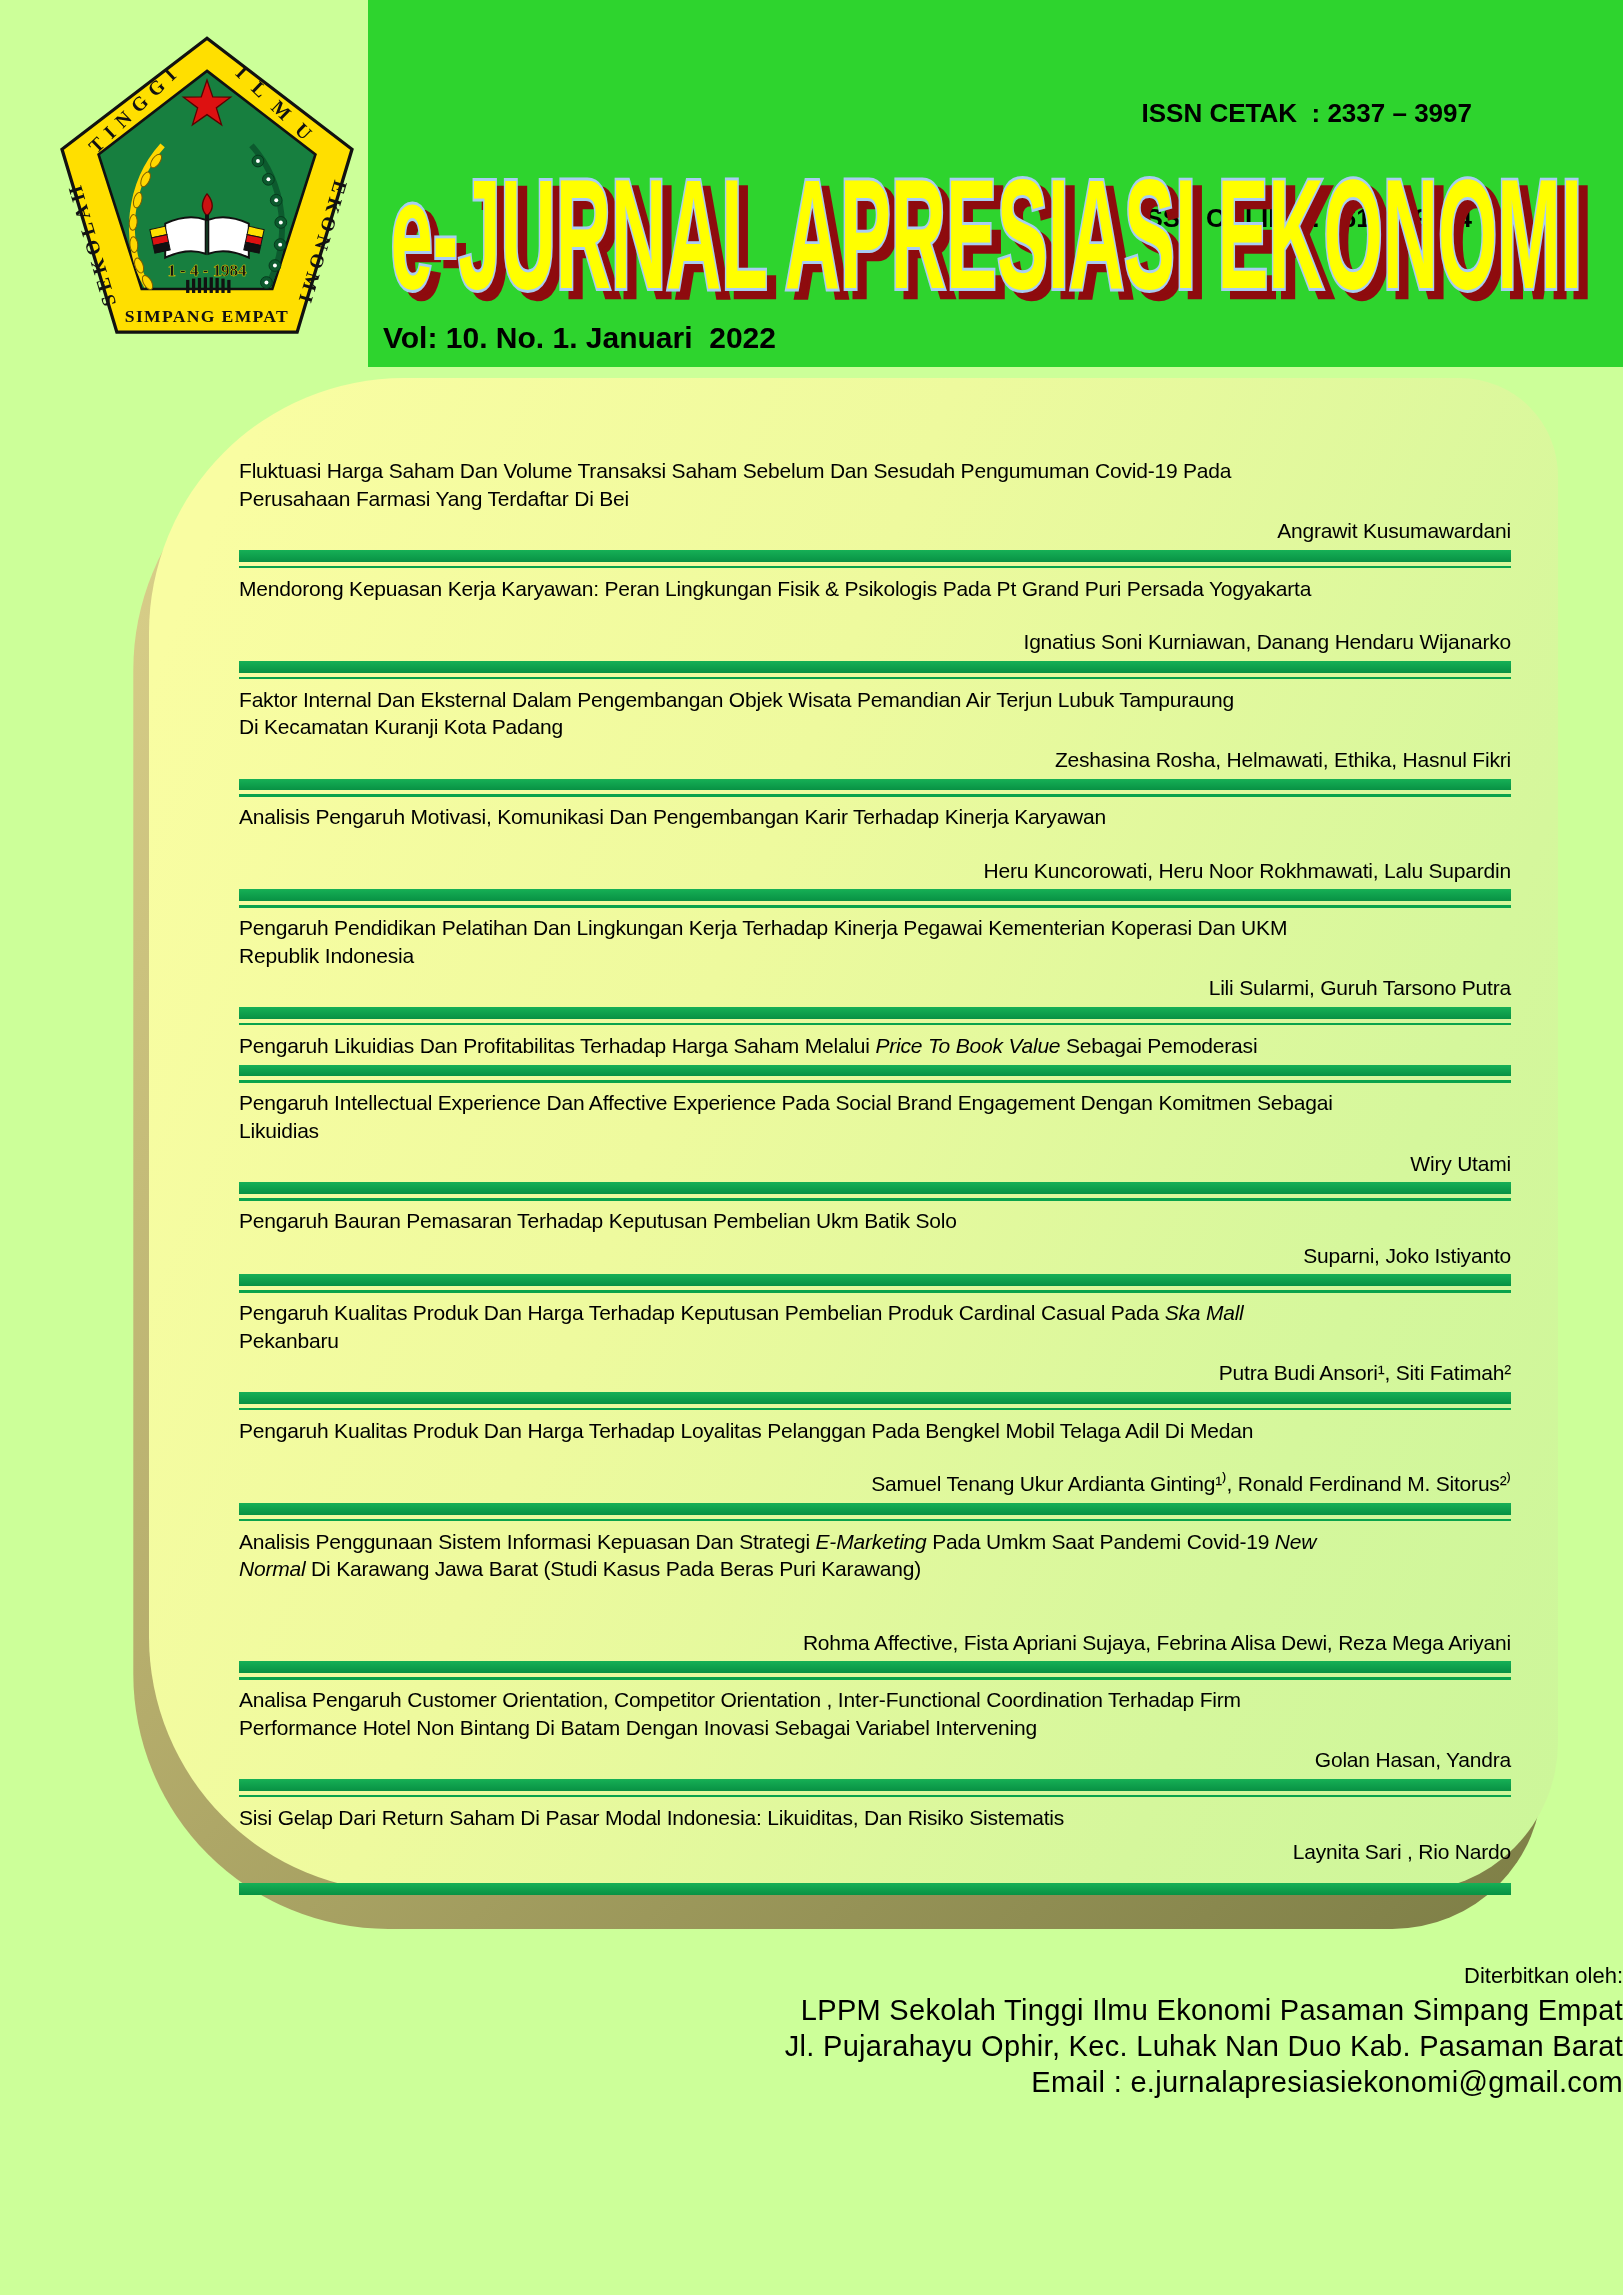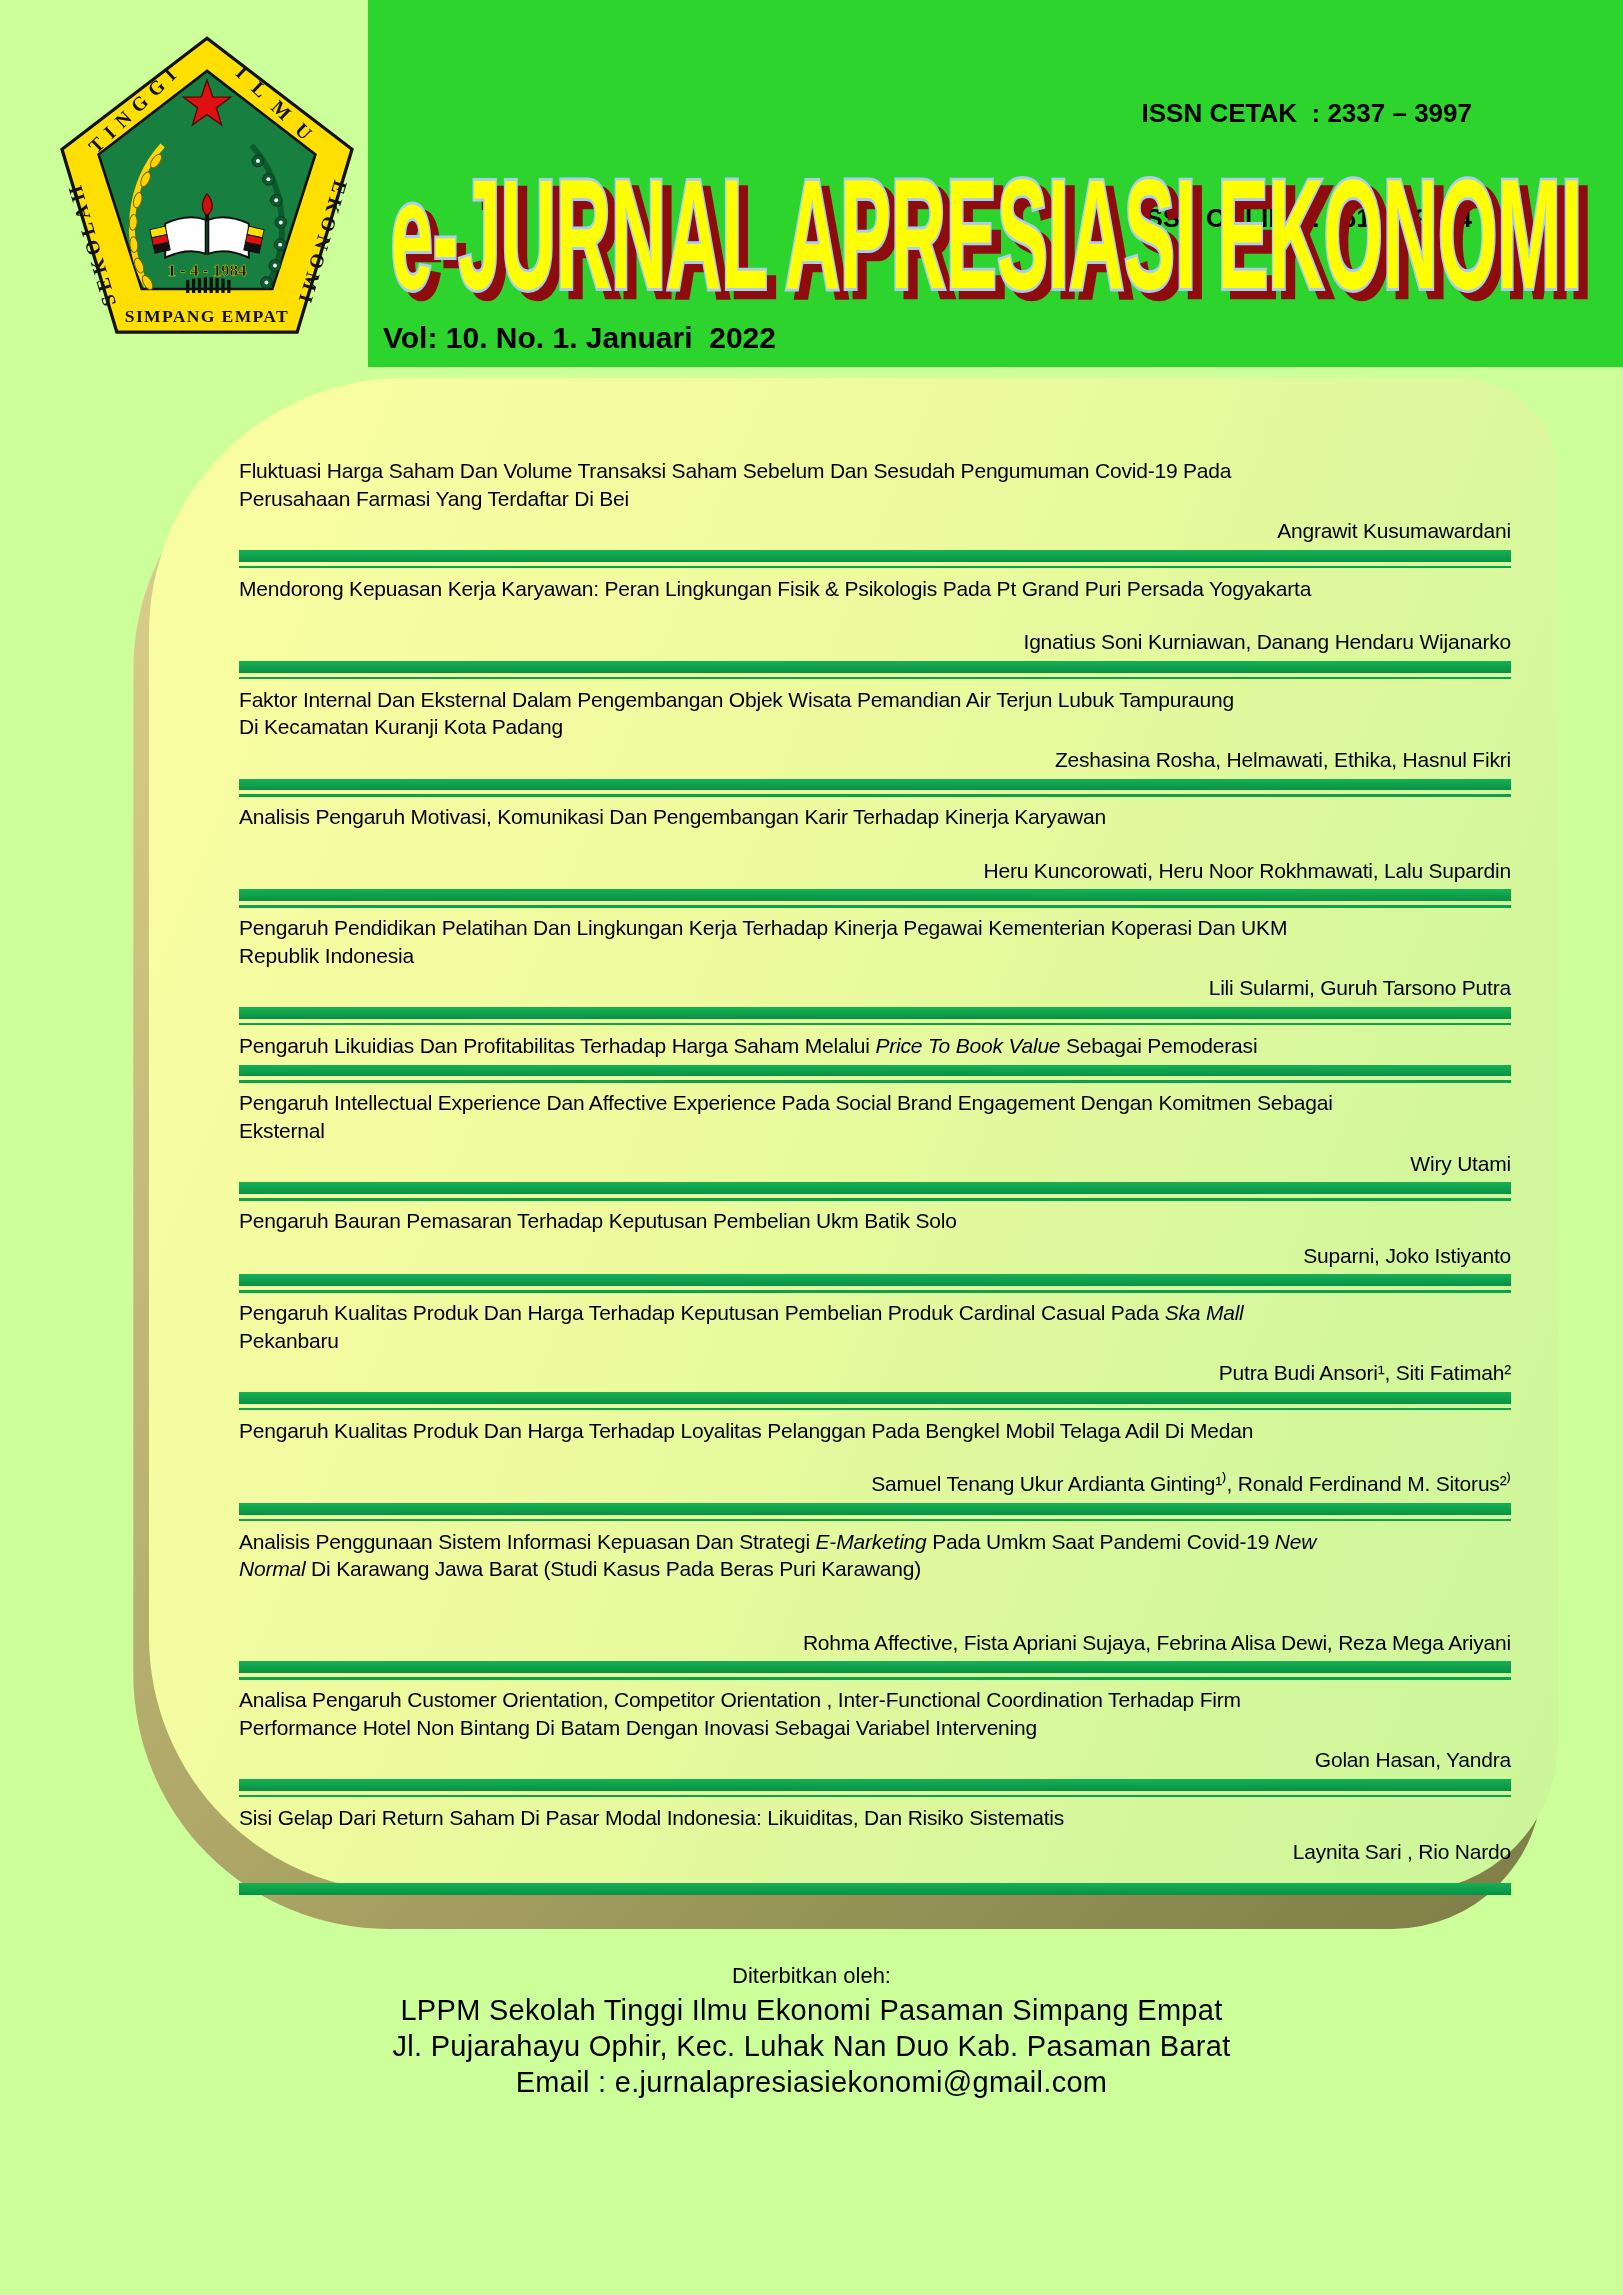--- a/index.html
+++ b/index.html
@@ -63,21 +63,21 @@
   .gap-small{margin-top:7px;}
   .gap-large{margin-top:26px;}
   .gap-xl{margin-top:46px;}
   .sep{margin-top:5.2px;margin-bottom:6.5px;}
   .sep .bar{height:11.8px;background:linear-gradient(#16b056,#089144);}
   .sep .thin{height:2.6px;background:#0aa34c;margin-top:3.9px;}
   .sep.final{margin-top:17px;}
   
   .footer{
     position:absolute;left:0;right:0;top:1959px;
-    text-align:center;
+    text-align:right;
   }
   .footer .small{font-size:22px;line-height:33px;}
   .footer .big{font-size:29px;line-height:36px;letter-spacing:0.3px;}
 </style>
 </head>
 <body>
 
 <div class="page">
 
   <div class="header-band"></div>
@@ -230,21 +230,21 @@
         </div>
         <div class="article">
           <div class="title-line"><span>Pengaruh Likuidias Dan Profitabilitas Terhadap Harga Saham Melalui </span><span class="it">Price To Book Value</span><span> Sebagai Pemoderasi</span></div>
         </div>
         <div class="sep">
           <div class="bar"></div>
           <div class="thin"></div>
         </div>
         <div class="article">
           <div class="title-line"><span>Pengaruh Intellectual Experience Dan Affective Experience Pada Social Brand Engagement Dengan Komitmen Sebagai</span></div>
-          <div class="title-line"><span>Eksternal</span></div>
+          <div class="title-line"><span>Likuidias</span></div>
           <div class="authors gap-none">Wiry Utami</div>
         </div>
         <div class="sep">
           <div class="bar"></div>
           <div class="thin"></div>
         </div>
         <div class="article">
           <div class="title-line"><span>Pengaruh Bauran Pemasaran Terhadap Keputusan Pembelian Ukm Batik Solo</span></div>
           <div class="authors gap-small">Suparni, Joko Istiyanto</div>
         </div>

